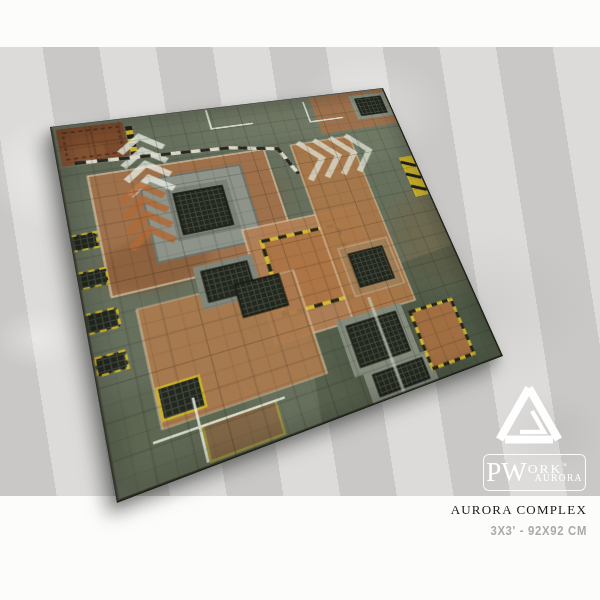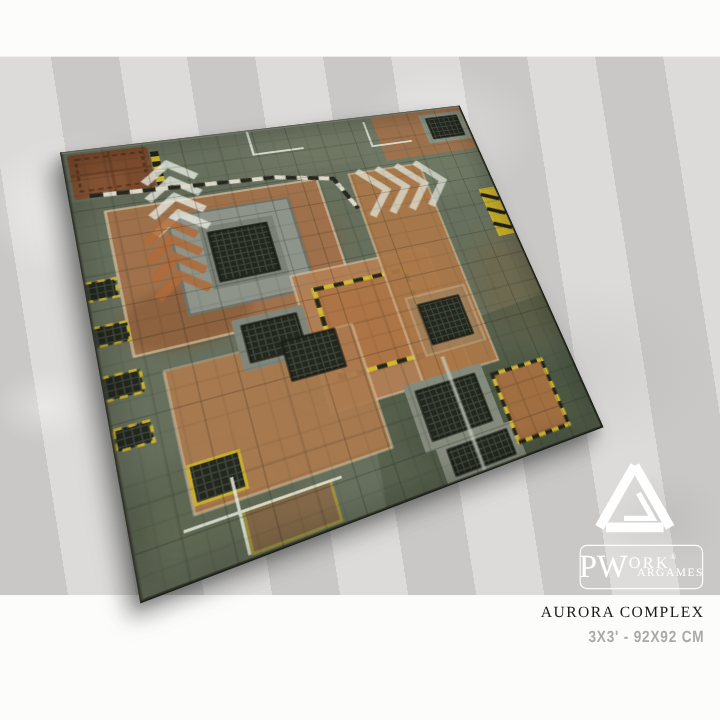--- a/index.html
+++ b/index.html
@@ -222,20 +222,20 @@
       <path d="M34 5 L63.5 56.5" stroke-width="8"></path>
       <path d="M10 56.5 H58" stroke-width="8"></path>
       <path d="M37 28 L49 49 H25" stroke-width="4.5"></path>
     </g>
   </svg>
 
   <div class="brand-box">
     <span class="brand-pw">PW</span>
     <span class="brand-col">
       <span class="brand-ork"><span>ORK</span><sup class="brand-reg">®</sup></span>
-      <span class="brand-argames">ARGAMES</span>
+      <span class="brand-argames">AURORA</span>
     </span>
   </div>
 
   <div class="product-title">AURORA COMPLEX</div>
   <div class="product-size">3x3' - 92x92 cm</div>
 
 </div>
 
 </body></html>

